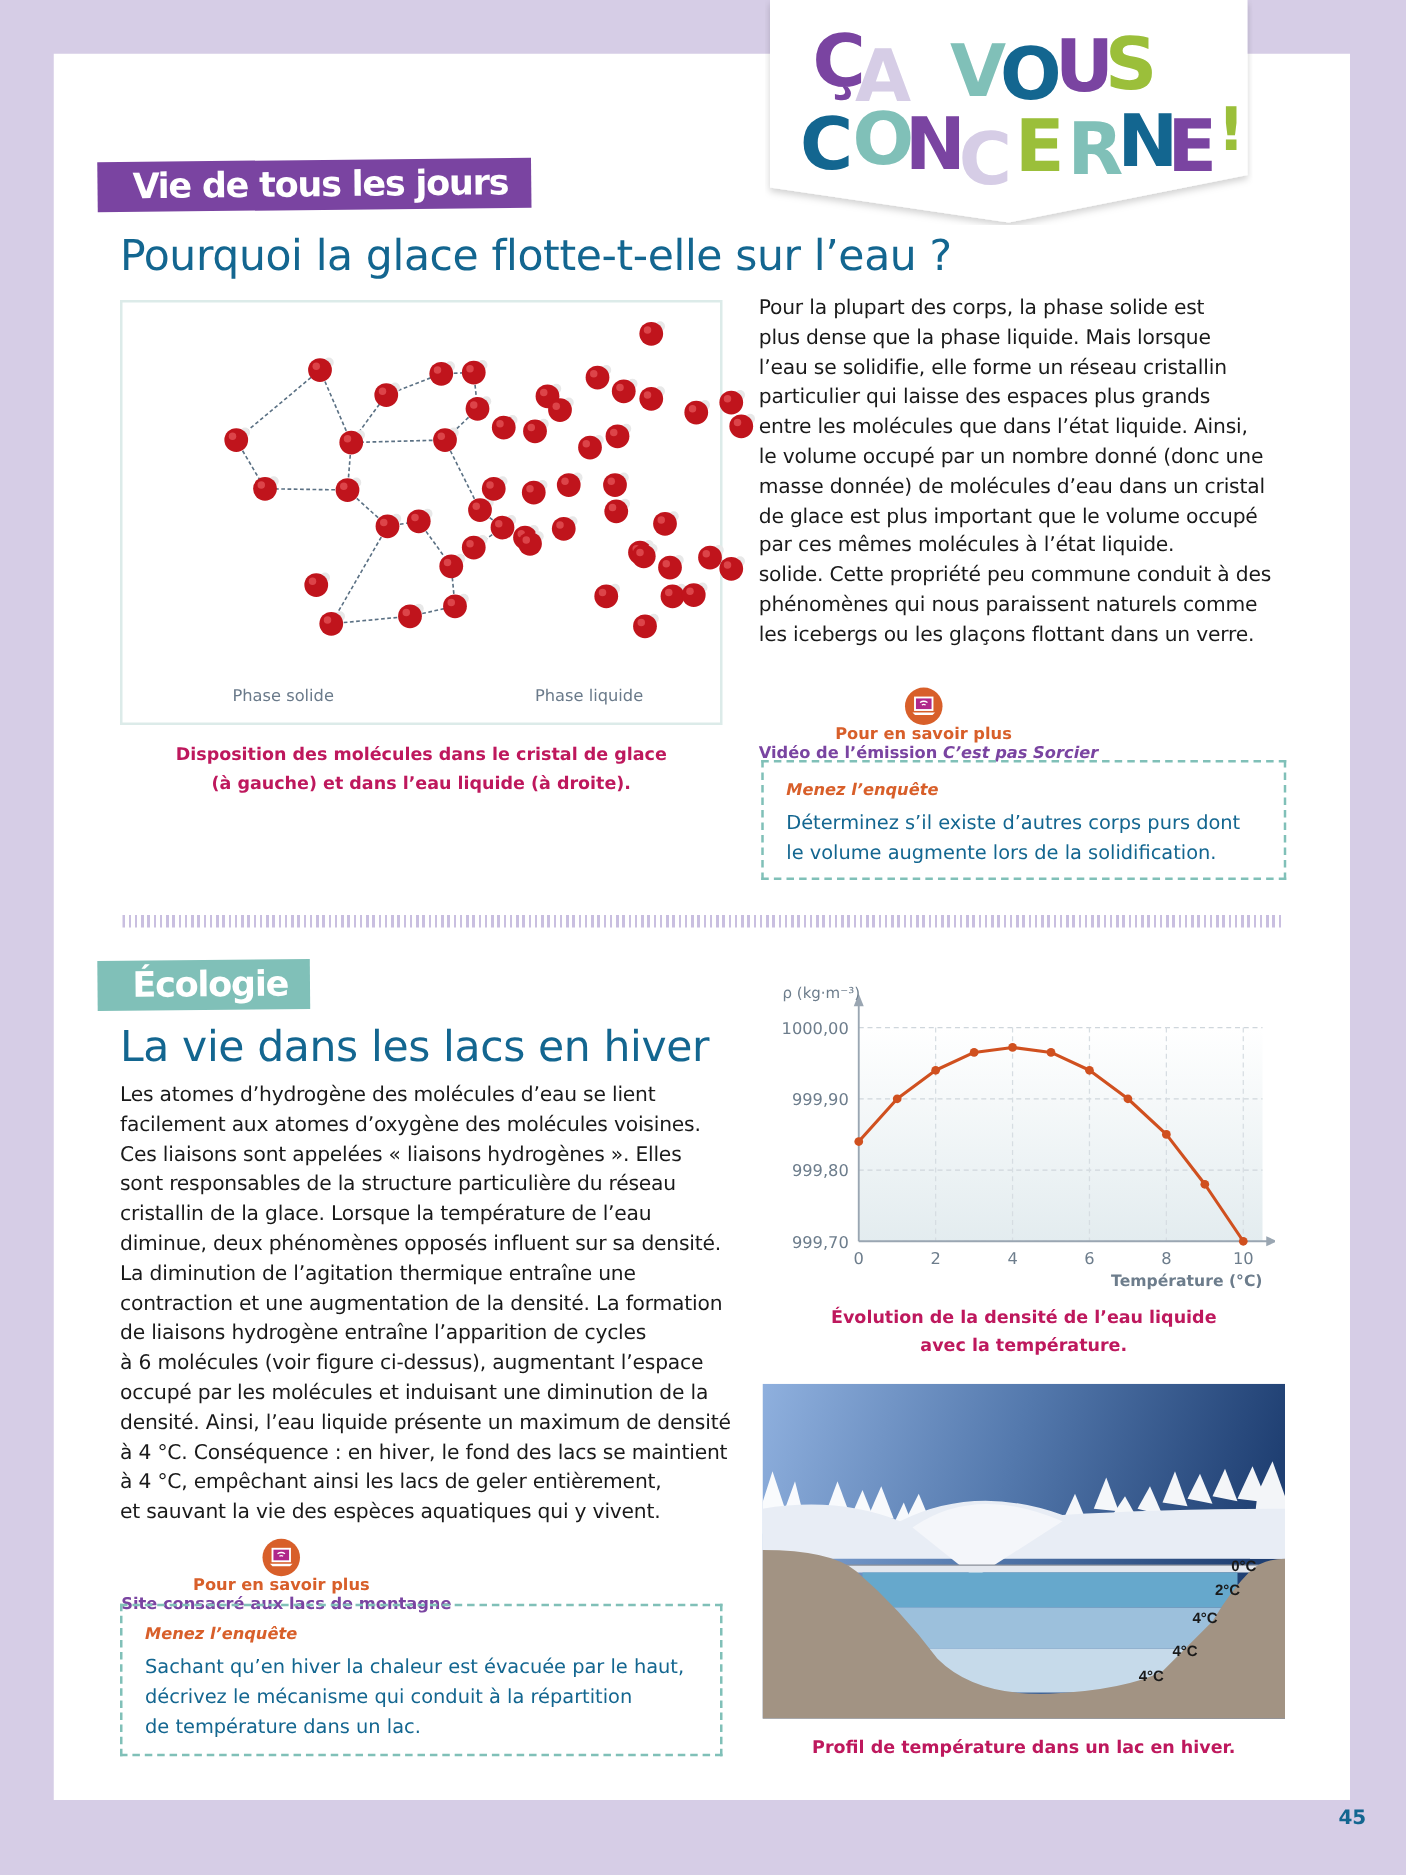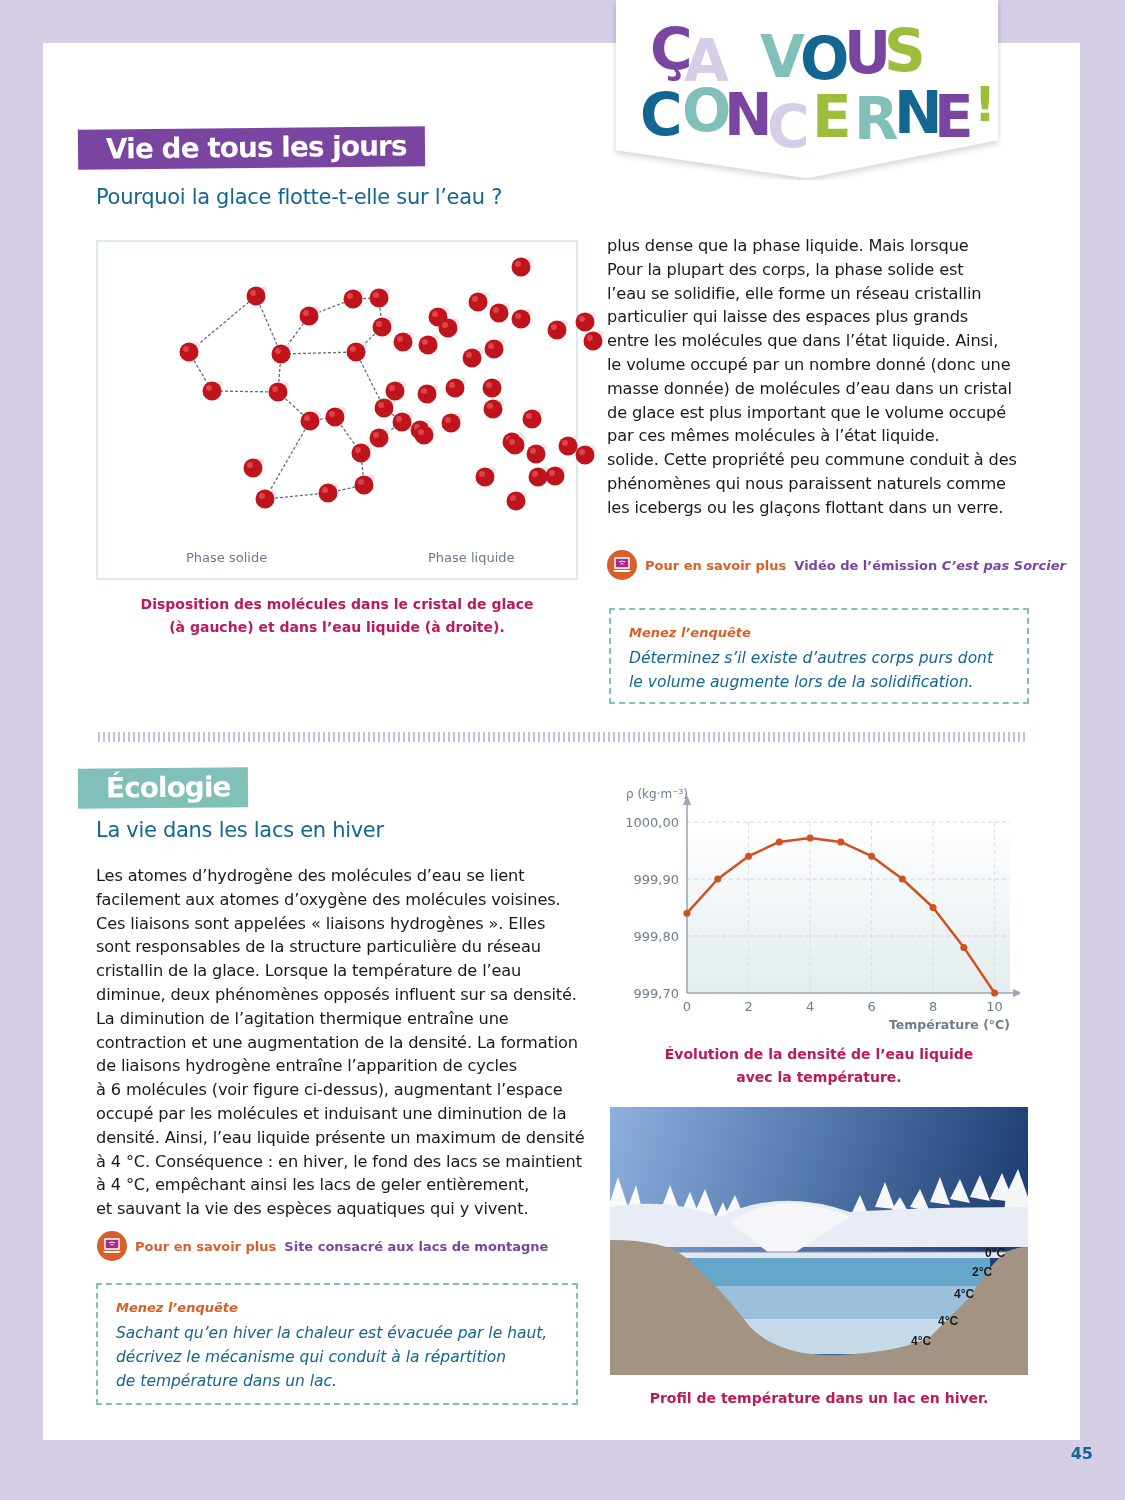--- a/index.html
+++ b/index.html
@@ -5,34 +5,34 @@
   html, body { margin:0; padding:0; }
   body { width:1125px; height:1500px; background:#d6cde6; position:relative; overflow:hidden; font-family:"Liberation Sans", sans-serif; color:#1a1a1a; }
   .page { position:absolute; left:43px; top:43px; width:1037px; height:1397px; background:#ffffff; }
   .banner { position:absolute; left:612px; top:0; width:390px; height:180px; z-index:5; }
   .banner svg { position:absolute; left:0; top:0; }
   .banner-text { position:absolute; left:0; top:0; width:390px; height:150px; font-family:"DejaVu Sans", sans-serif; font-weight:bold; }
   .bl { position:absolute; font-size:58px; line-height:1; letter-spacing:-1px; }
   .tag { position:absolute; color:#fff; font-family:"DejaVu Sans", sans-serif; font-weight:bold; font-size:28px; line-height:40px; padding:0 18px 0 28px; letter-spacing:-1px; }
   .tag-purple { left:78px; top:128px; background:#7a44a1; transform:rotate(-0.6deg); }
   .tag-teal { left:78px; top:768px; background:#80c0b8; transform:rotate(-0.5deg); }
-  .h2 { position:absolute; font-family:"DejaVu Sans", sans-serif; font-size:21px; color:#136690; letter-spacing:-0.3px; }
+  .h2 { position:absolute; font-family:"DejaVu Sans", sans-serif; font-size:34px; color:#136690; letter-spacing:-0.3px; }
   .body-text { position:absolute; font-family:"DejaVu Sans", sans-serif; font-size:16.2px; line-height:23.8px; color:#1a1a1a; letter-spacing:-0.15px; }
   .body-text .ln { display:block; white-space:nowrap; }
   .fig-box { position:absolute; left:96px; top:240px; width:482px; height:340px; border:2px solid #dcebe9; background:#fff; box-sizing:border-box;padding-left:40px; }
   .phase-label { position:absolute; font-size:13px; color:#6a7a8a; font-family:"DejaVu Sans", sans-serif; }
   .caption { position:absolute; text-align:center; font-family:"DejaVu Sans", sans-serif; font-weight:bold; font-size:14px; line-height:23px; color:#be185d; }
-  .more { position:absolute; display:flex; align-items:center; font-family:"DejaVu Sans", sans-serif; font-weight:bold; font-size:13px; }
+  .more { position:absolute; display:flex; align-items:center; font-family:"DejaVu Sans", sans-serif; font-weight:bold; font-size:13px;flex-direction:column; }
   .more .ico { width:30px; height:30px; border-radius:50%; background:#d85f2a; position:relative; margin-right:8px; flex:none; }
   .more .lbl { color:#d85f2a; margin-right:8px; }
   .more .link { color:#7a44a1; }
   .more .link i { font-style:italic; }
   .enquete { position:absolute; border:2px dashed #80c0b8; box-sizing:border-box; padding:10px 18px; font-family:"DejaVu Sans", sans-serif; }
   .enquete .t { color:#d85f2a; font-weight:bold; font-style:italic; font-size:13px; line-height:26px; }
-  .enquete .q { color:#136690; font-style:italic; font-size:15.5px; line-height:24px; }
+  .enquete .q { color:#136690; font-size:15.5px; line-height:24px; }
   .enquete .q span { display:block; white-space:nowrap; }
   .divider { position:absolute; left:98px; top:732px; width:930px; height:10px;
     background:repeating-linear-gradient(90deg, #c9bfe0 0 2px, transparent 2px 5px); }
   .chart-wrap { position:absolute; left:600px; top:780px; width:420px; height:260px; }
   .lake { position:absolute; left:610px; top:1107px; width:418px; height:342px; }
   .pagenum { position:absolute; right:32px; top:1444px; color:#136690; font-weight:bold; font-size:16px; font-family:"DejaVu Sans", sans-serif; }
 </style>
 </head>
 <body>
 
@@ -249,22 +249,22 @@
     </svg>
   <div class="phase-label" style="left:88px; top:308px;">Phase solide</div>
   <div class="phase-label" style="left:330px; top:308px;">Phase liquide</div>
 </div>
 <div class="caption" style="left:96px; top:593px; width:482px;">
   <span style="display:block">Disposition des molécules dans le cristal de glace</span>
   <span style="display:block">(à gauche) et dans l’eau liquide (à droite).</span>
 </div>
 
 <div class="body-text" style="left:607px; top:234px;" id="s1-text">
+    <span class="ln">Pour la plupart des corps, la phase solide est</span>
     <span class="ln">plus dense que la phase liquide. Mais lorsque</span>
-    <span class="ln">Pour la plupart des corps, la phase solide est</span>
     <span class="ln">l’eau se solidifie, elle forme un réseau cristallin</span>
     <span class="ln">particulier qui laisse des espaces plus grands</span>
     <span class="ln">entre les molécules que dans l’état liquide. Ainsi,</span>
     <span class="ln">le volume occupé par un nombre donné (donc une</span>
     <span class="ln">masse donnée) de molécules d’eau dans un cristal</span>
     <span class="ln">de glace est plus important que le volume occupé</span>
     <span class="ln">par ces mêmes molécules à l’état liquide.</span>
     <span class="ln">solide. Cette propriété peu commune conduit à des</span>
     <span class="ln">phénomènes qui nous paraissent naturels comme</span>
     <span class="ln">les icebergs ou les glaçons flottant dans un verre.</span>

